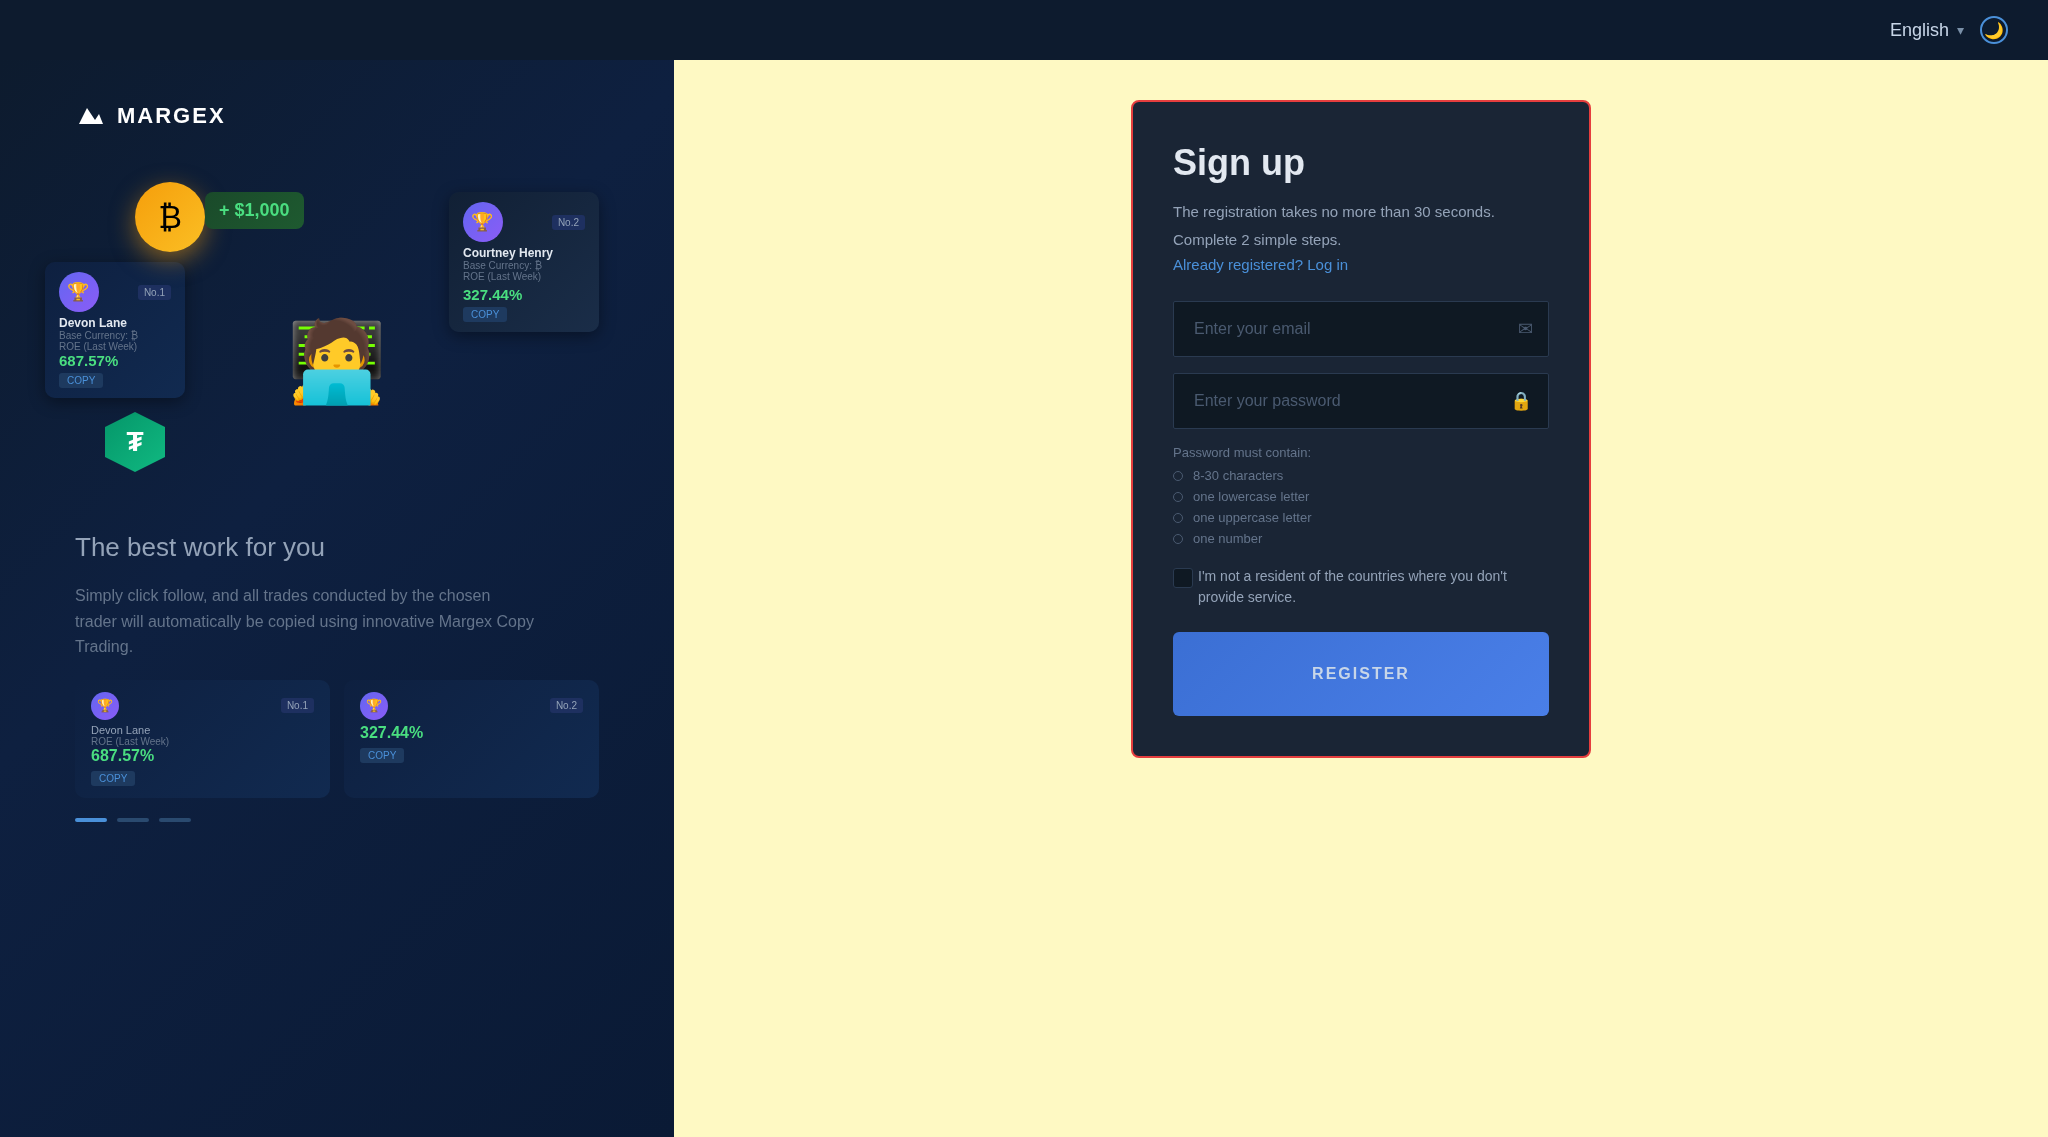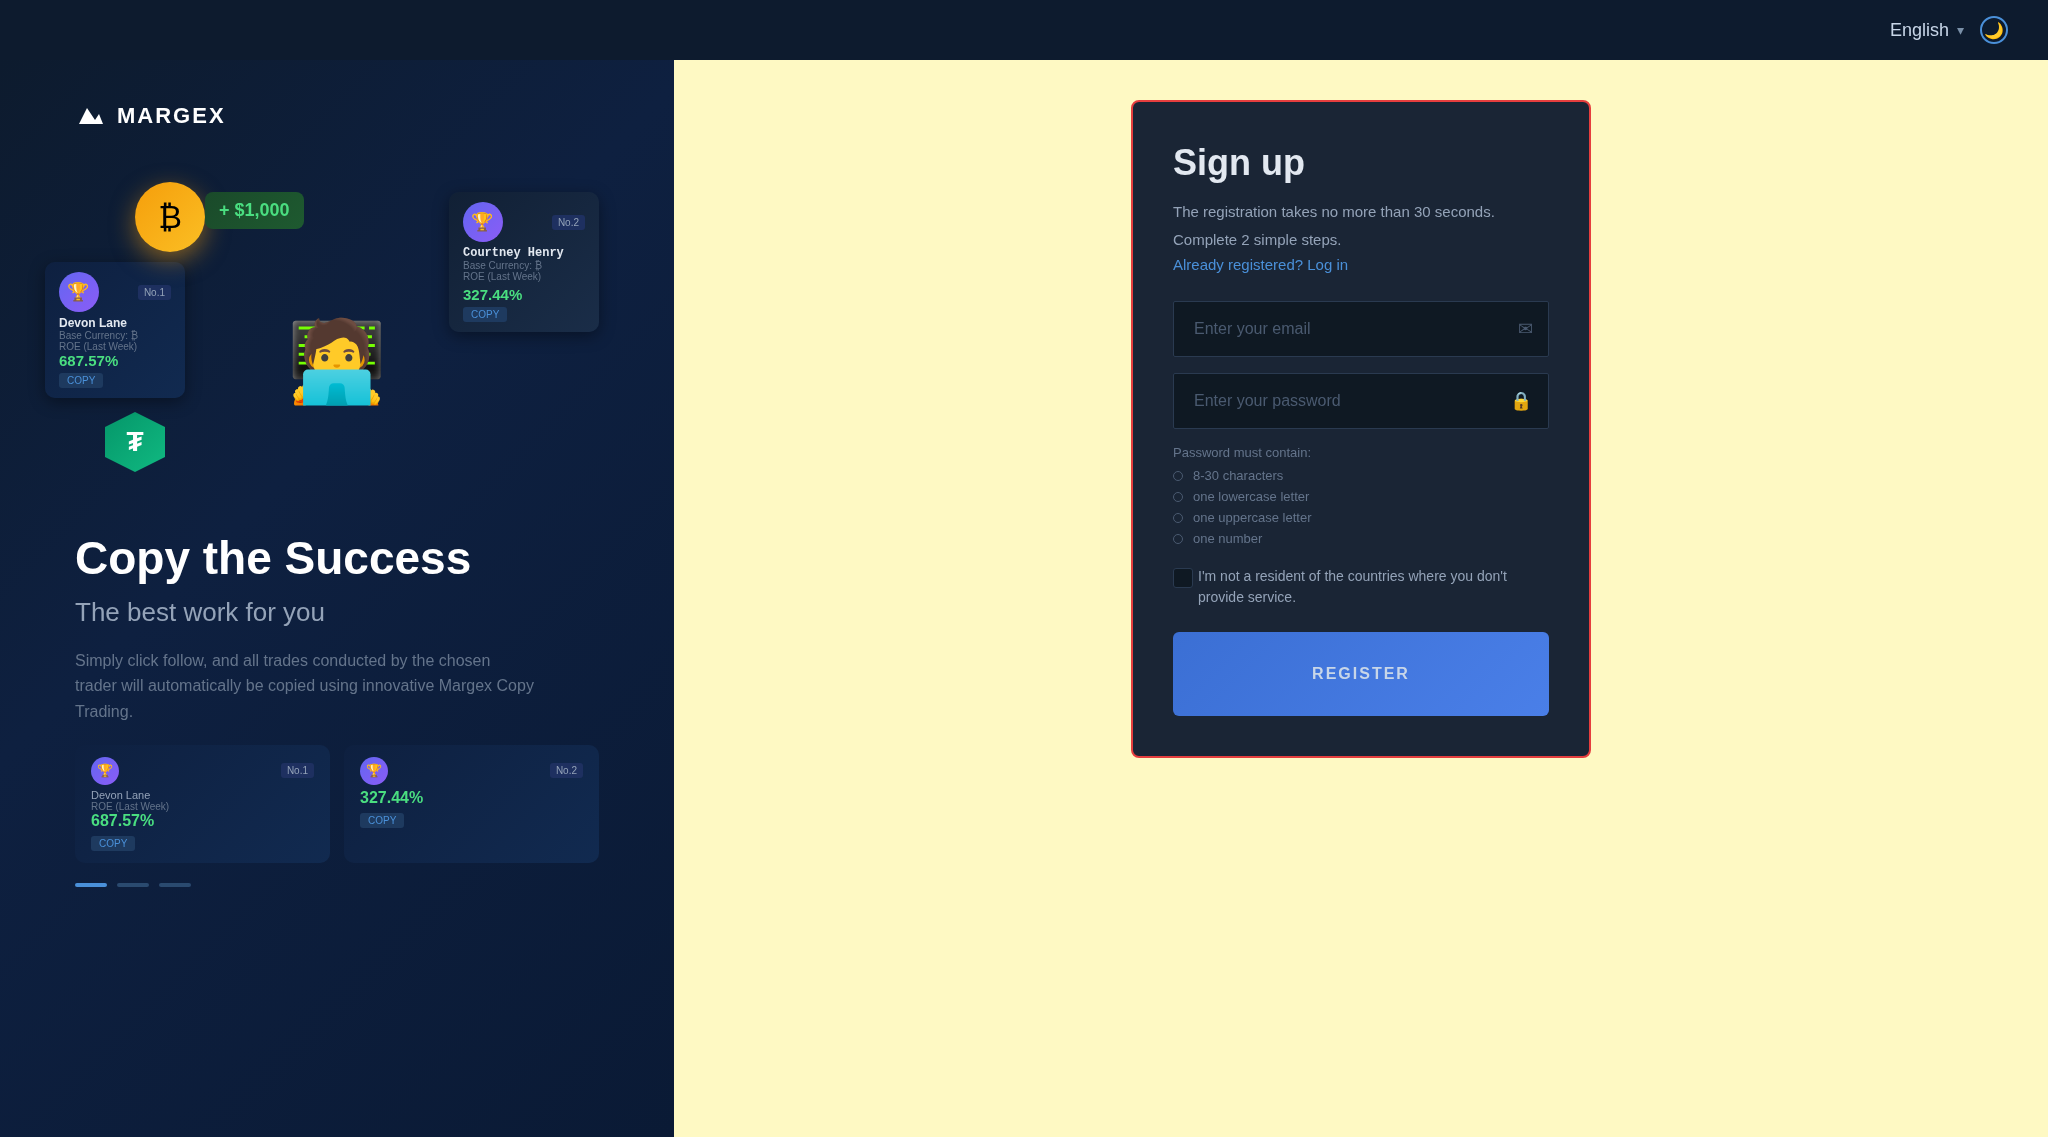--- a/index.html
+++ b/index.html
@@ -439,21 +439,20 @@
       padding: 10px 14px;
       min-width: 150px;
       z-index: 5;
       box-shadow: 0 4px 16px rgba(0,0,0,0.4);
     }
 
     .court-name {
       color: #e2e8f0;
       font-size: 12px;
       font-weight: 600;
-      font-family: Liberation Mono, monospace;
     }
 
     .court-sub {
       color: #64748b;
       font-size: 10px;
     }
 
     .court-roe {
       color: #4ade80;
       font-size: 15px;
@@ -535,21 +534,20 @@
 
       <div class="tether-hex-abs">
         <div class="tether-hex">
           <span>₮</span>
         </div>
       </div>
 
     </div>
 
     <div class="left-text">
-      <h1 class="headline">Copy the Success</h1>
       <p class="subheadline">The best work for you</p>
       <p class="description">Simply click follow, and all trades conducted by the chosen trader will automatically be copied using innovative Margex Copy Trading.</p>
     </div>
 
     <div style="display:flex; gap:14px; margin-top:20px; width:100%;">
       <div class="mini-card">
         <div class="mini-card-row">
           <div class="trophy-badge" style="width:28px;height:28px;font-size:13px;">🏆</div>
           <span class="no1-badge">No.1</span>
         </div>

